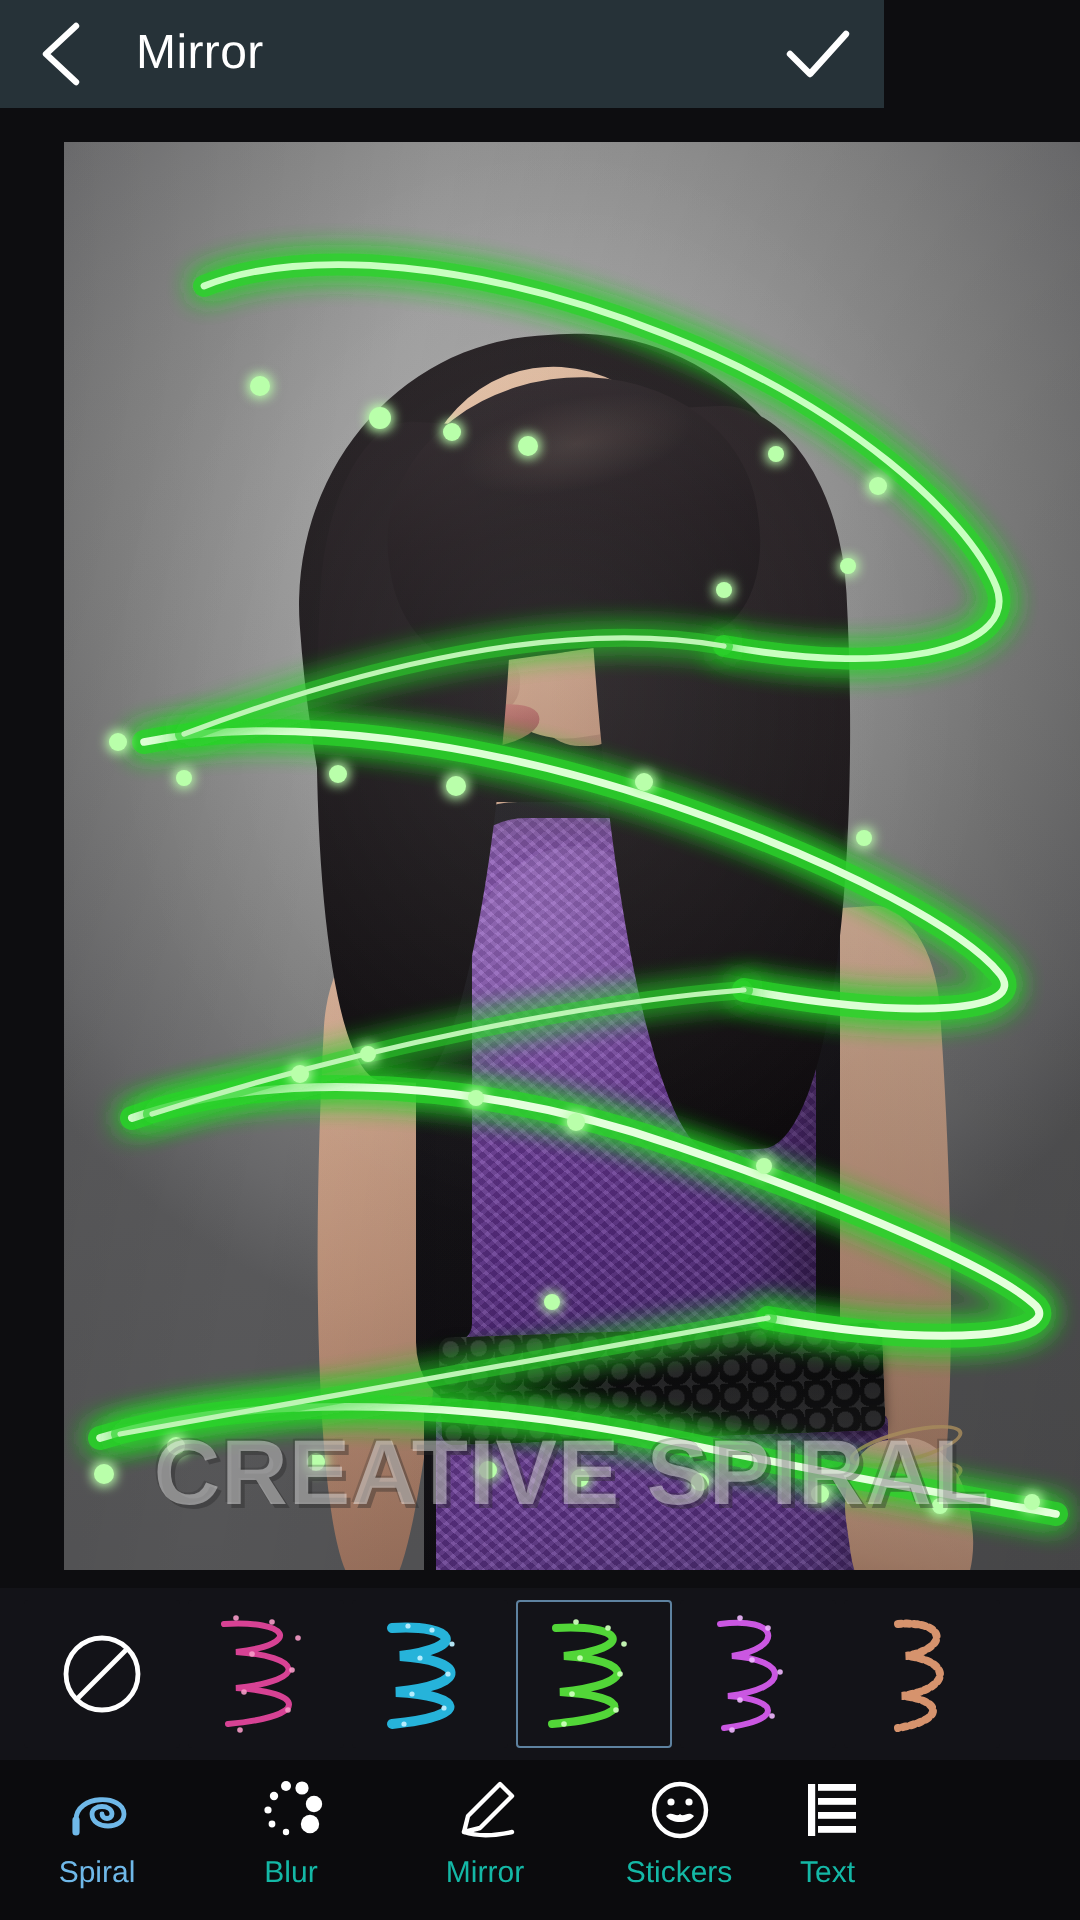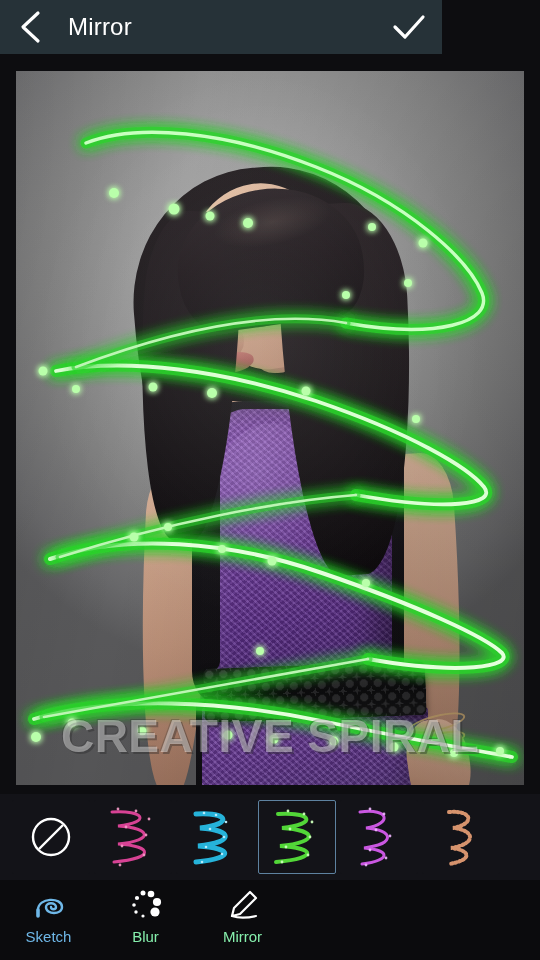--- a/index.html
+++ b/index.html
@@ -59,21 +59,21 @@
 
   
   .canvas-wrap {
     position: absolute;
     top: 54px; left: 0;
     width: 540px;
     height: 740px;
     background: #0d0d10;
     display: flex;
     align-items: flex-start;
-    justify-content: center;
+    justify-content: flex-end;
     padding-top: 17px;
     z-index: 10;
   }
   .photo {
     position: relative;
     width: 508px;
     height: 714px;
     overflow: hidden;
     background:
       radial-gradient(ellipse 70% 55% at 50% 30%, #adadad 0%, #9b9b9b 38%, #848484 65%, #6e6e70 88%, #5e5e60 100%);
@@ -361,21 +361,21 @@
     z-index: 30;
   }
   .nav-item {
     flex: 0 0 auto;
     width: 97px;
     display: flex;
     flex-direction: column;
     align-items: center;
     gap: 7px;
     cursor: pointer;
-    color: #86efac;
+    color: #14b8a6;
   }
   .nav-item.active { color: #6fb8e8; }
   .nav-icon {
     height: 34px;
     display: flex;
     align-items: center;
     justify-content: center;
   }
   .nav-label {
     font-size: 15px;
@@ -615,21 +615,21 @@
 
   <div class="bottom-nav">
 
     <div class="nav-item active">
       <span class="nav-icon">
         <svg width="32" height="32" viewBox="0 0 32 32">
           <path d="M5,27 L5,21" stroke="#6fb8e8" stroke-width="3.6" stroke-linecap="round"></path>
           <path d="M5,21 C5,8 29,8 29,18 C29,26 13,26 13,18 C13,13 23,13 23,18 C23,21 18,21 18,18" fill="none" stroke="#6fb8e8" stroke-width="2.4" stroke-linecap="round"></path>
         </svg>
       </span>
-      <span class="nav-label">Sketch</span>
+      <span class="nav-label">Spiral</span>
     </div>
 
     <div class="nav-item">
       <span class="nav-icon">
         <svg width="32" height="32" viewBox="0 0 32 32" fill="#ffffff">
           <circle cx="21" cy="5" r="3.3"></circle>
           <circle cx="27" cy="13" r="4.1"></circle>
           <circle cx="25" cy="23" r="4.6"></circle>
           <circle cx="13" cy="4" r="2.5"></circle>
           <circle cx="7" cy="9" r="2.1"></circle>
@@ -645,16 +645,39 @@
     <div class="nav-item">
       <span class="nav-icon">
         <svg width="32" height="32" viewBox="0 0 32 32">
           <path d="M23,3 L29,9 L13,25 L5,27 L7,19 Z" fill="none" stroke="#ffffff" stroke-width="2.2" stroke-linejoin="round"></path>
           <path d="M5,27 C11,29 20,29 29,27" fill="none" stroke="#ffffff" stroke-width="2.2" stroke-linecap="round"></path>
         </svg>
       </span>
       <span class="nav-label">Mirror</span>
     </div>
 
-
+    <div class="nav-item">
+      <span class="nav-icon">
+        <svg width="32" height="32" viewBox="0 0 32 32">
+          <circle cx="16" cy="16" r="13" fill="none" stroke="#ffffff" stroke-width="2.2"></circle>
+          <circle cx="11.5" cy="12" r="1.8" fill="#ffffff"></circle>
+          <circle cx="20.5" cy="12" r="1.8" fill="#ffffff"></circle>
+          <path d="M9,19 C12,16 14,20 16,18 C18,20 20,16 23,19 C20,23 12,23 9,19 Z" fill="#ffffff"></path>
+        </svg>
+      </span>
+      <span class="nav-label">Stickers</span>
+    </div>
+
+    <div class="nav-item clipped">
+      <span class="nav-icon">
+        <svg width="30" height="32" viewBox="0 0 30 32">
+          <rect x="2" y="3" width="3.6" height="26" fill="#ffffff"></rect>
+          <rect x="7" y="3" width="19" height="3.4" fill="#ffffff"></rect>
+          <rect x="7" y="10" width="19" height="3.4" fill="#ffffff"></rect>
+          <rect x="7" y="17" width="19" height="3.4" fill="#ffffff"></rect>
+          <rect x="7" y="24" width="19" height="3.4" fill="#ffffff"></rect>
+        </svg>
+      </span>
+      <span class="nav-label">Text</span>
+    </div>
   </div>
 
 </div>
 
 </body></html>

